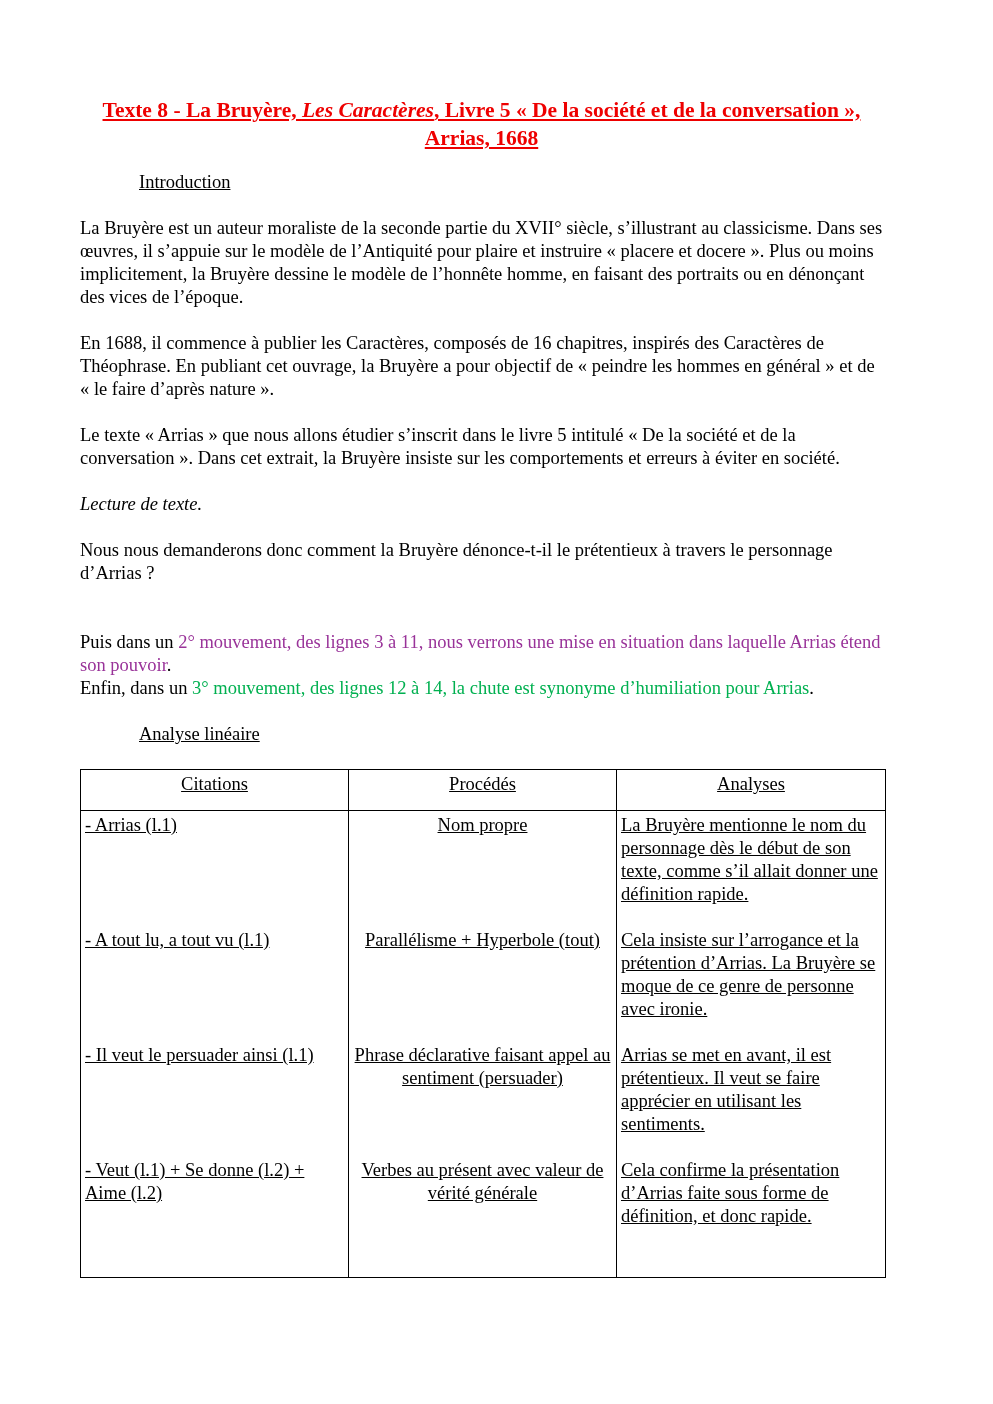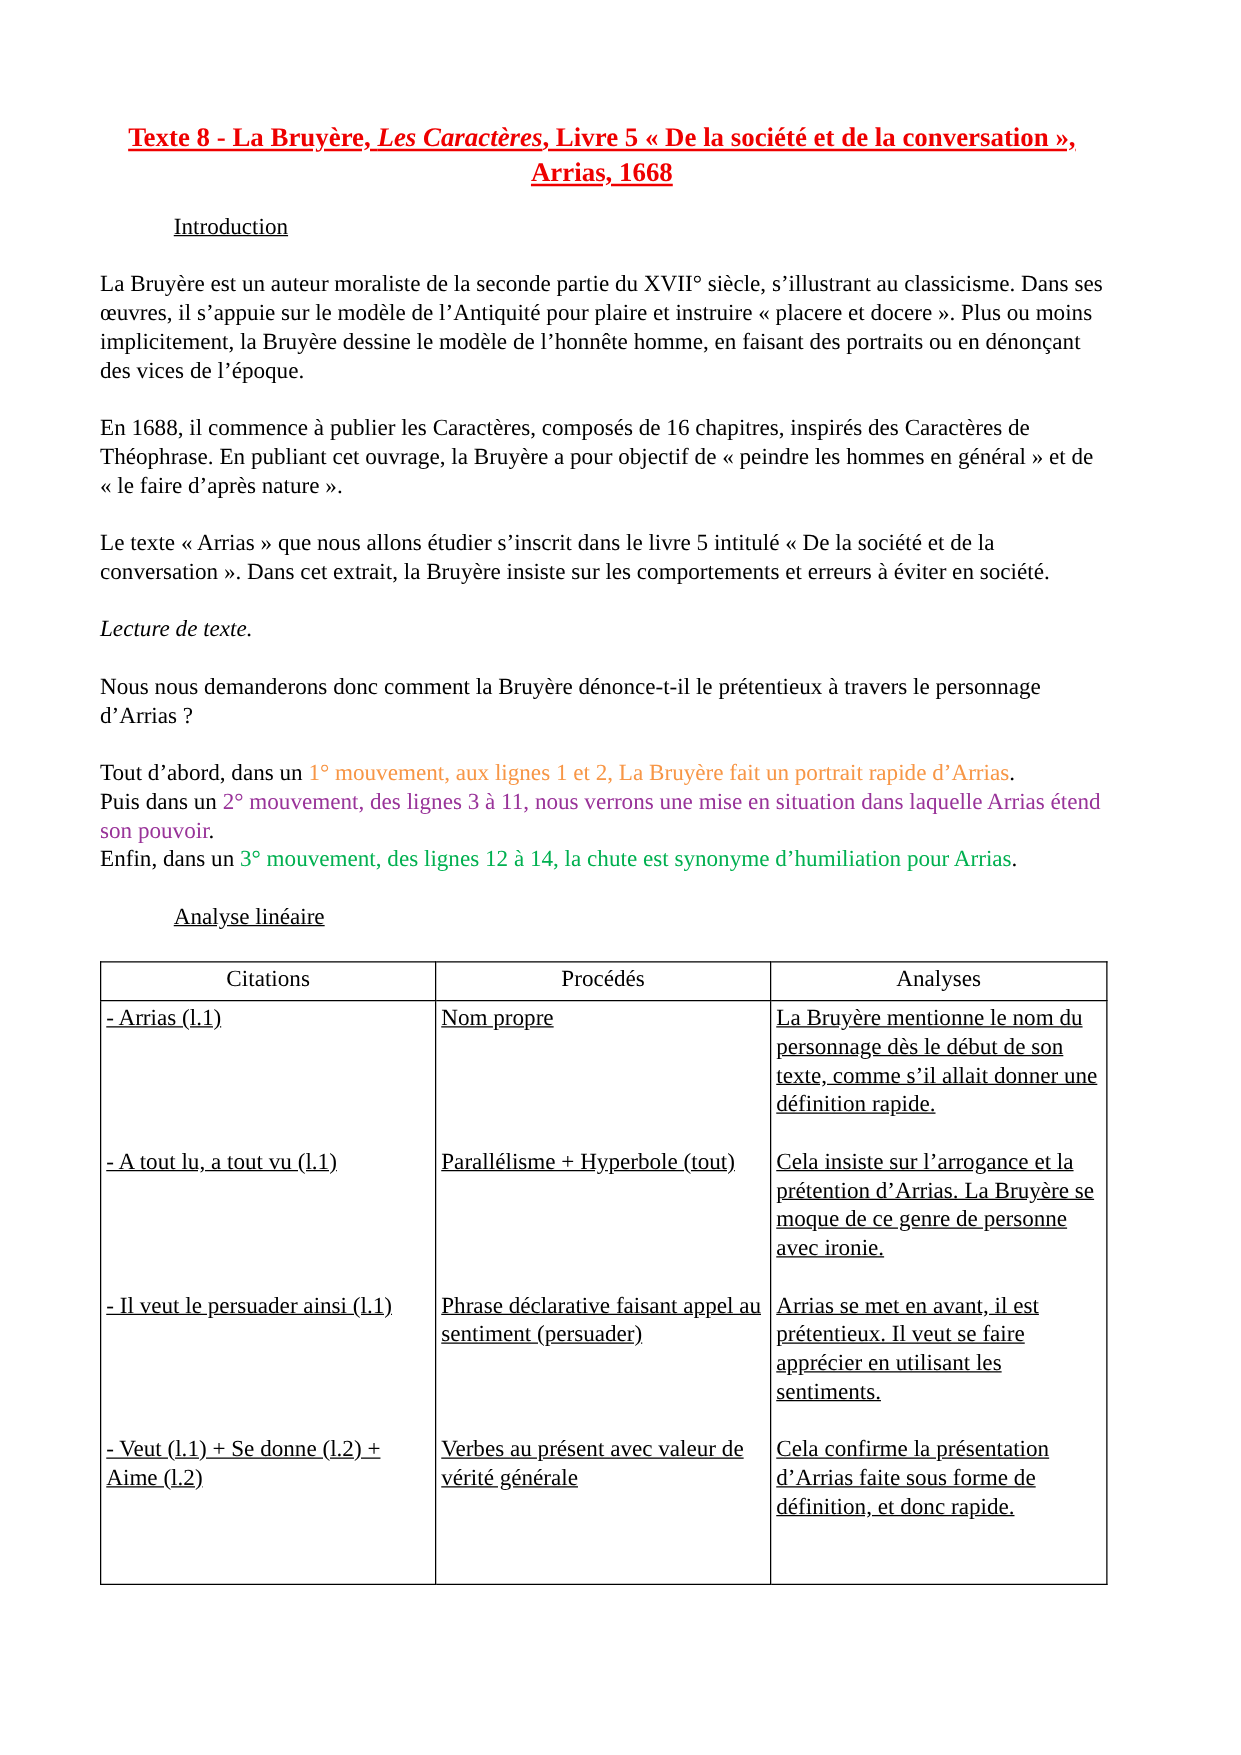--- a/index.html
+++ b/index.html
@@ -7,42 +7,42 @@
   .page { position: absolute; left: 80px; top: 96px; width: 803px; }
   .title { text-align: center; color: #ee0000; font-weight: bold; font-size: 21.5px; line-height: 28px; text-decoration: underline; margin: 0 0 19px 0; }
   .section-head { font-weight: normal; text-decoration: underline; margin-left: 59px; margin-bottom: 23px; display: block; }
   p { margin: 0 0 23px 0; }
   .orange { color: #f79646; }
   .purple { color: #993399; }
   .green { color: #00b050; }
   .mvt-head { color: #f79646; font-weight: bold; text-decoration: underline; margin: 0; line-height: 23px; }
   table { border-collapse: collapse; width: 805px; margin-top: 1px; table-layout: fixed; }
   th, td { border: 1px solid #000; vertical-align: top; padding: 3px 4px; font-weight: normal; }
-  th { text-align: center; padding: 3px 4px 4px 4px; }
+  th { text-decoration: underline; text-align: center; padding: 3px 4px 14px 4px; }
   td { border-top: none; border-bottom: none; }
   tr.last td { border-bottom: 1px solid #000; text-decoration: underline; }
-  td.center { text-align: left; }
+  td.center { text-align: center; }
   .cell-block { min-height: 92px; margin-bottom: 23px; }
 </style>
 </head>
 <body>
 
 <div class="page">
   <h1 class="title"><span>Texte 8 - La Bruyère, </span><i>Les Caractères</i><span>, Livre 5 « De la société et de la conversation », Arrias, 1668</span></h1>
 
   <span class="section-head">Introduction</span>
 
   <p>La Bruyère est un auteur moraliste de la seconde partie du XVII° siècle, s’illustrant au classicisme. Dans ses œuvres, il s’appuie sur le modèle de l’Antiquité pour plaire et instruire « placere et docere ». Plus ou moins implicitement, la Bruyère dessine le modèle de l’honnête homme, en faisant des portraits ou en dénonçant des vices de l’époque.</p>
   <p>En 1688, il commence à publier les Caractères, composés de 16 chapitres, inspirés des Caractères de Théophrase. En publiant cet ouvrage, la Bruyère a pour objectif de « peindre les hommes en général » et de « le faire d’après nature ».</p>
   <p>Le texte « Arrias » que nous allons étudier s’inscrit dans le livre 5 intitulé « De la société et de la conversation ». Dans cet extrait, la Bruyère insiste sur les comportements et erreurs à éviter en société.</p>
   <p><i>Lecture de texte.</i></p>
   <p>Nous nous demanderons donc comment la Bruyère dénonce-t-il le prétentieux à travers le personnage d’Arrias ?</p>
 
   <p>
-    <span><span>Tout d’abord, dans un </span><span class="orange">1° mouvement, aux lignes 1 et 2, La Bruyère fait un portrait rapide d’Arrias</span><span>.</span></span><br>
+    <br>
     <span><span>Puis dans un </span><span class="purple">2° mouvement, des lignes 3 à 11, nous verrons une mise en situation dans laquelle Arrias étend son pouvoir</span><span>.</span></span><br>
     <span><span>Enfin, dans un </span><span class="green">3° mouvement, des lignes 12 à 14, la chute est synonyme d’humiliation pour Arrias</span><span>.</span></span>
   </p>
 
   <span class="section-head">Analyse linéaire</span>
 
 
   <table>
     <colgroup>
         <col style="width:268px">

